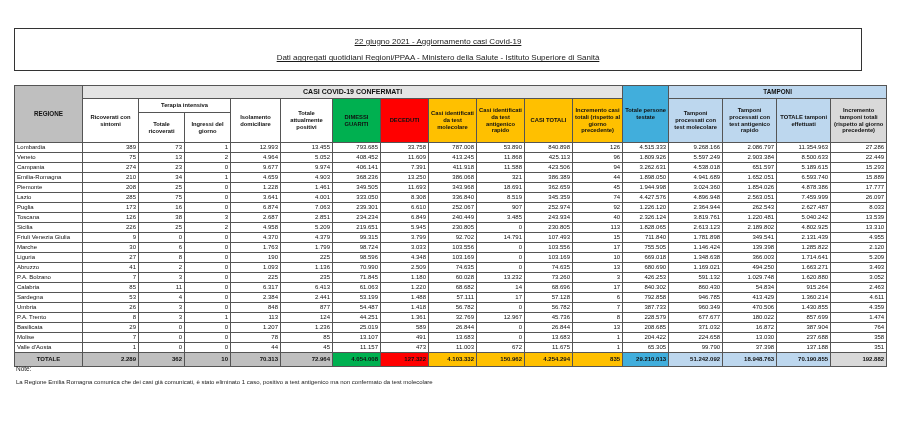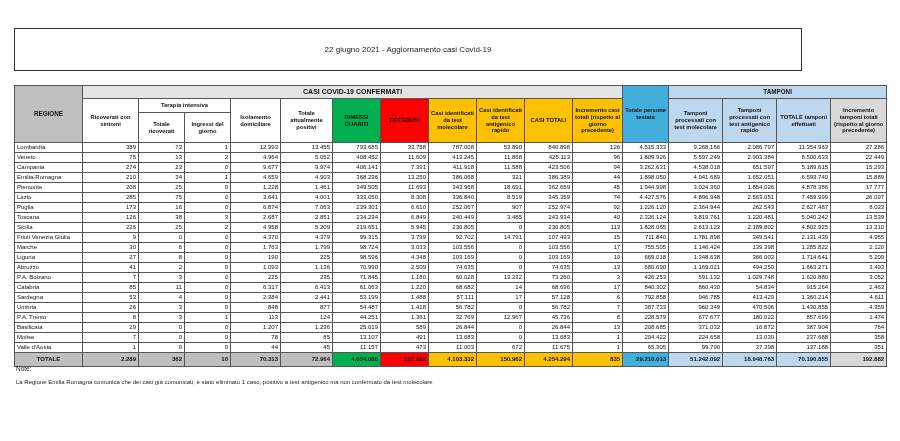--- a/index.html
+++ b/index.html
@@ -1,23 +1,24 @@
 <!DOCTYPE html>
 <html style="--gray: #BFBFBF; --light_gray: #D9D9D9; --band_gray: #E4E4E4; --green: #00B050; --red: #FF0000; --yellow: #FFC000; --blue: #41AEDC; --light_blue: #BDD7EE; --border: #555555;"><head>
 <meta charset="utf-8">
 <style>
   html,body { margin:0; padding:0; background:#ffffff; }
   body { width:900px; height:441px; font-family:"Liberation Sans", sans-serif; color:#1a1a1a; }
   .page { position:relative; width:900px; height:441px; background:#fff; overflow:hidden; }
 
   .title-box {
-    position:absolute; left:14px; top:28px; width:788px; height:43px;
+    position:absolute; left:14px; top:28px; width:848px; height:43px;
     border:1px solid #333; box-sizing:border-box;
     display:flex; flex-direction:column; justify-content:space-evenly; align-items:center;
     background:#fff;
+    text-decoration:underline;
   }
   .title-line { font-size:8px; line-height:9px; color:#222; white-space:nowrap; }
 
   table.covid {
     position:absolute; left:14px; top:85px;
     border-collapse:collapse; table-layout:fixed; width:872px;
     background:#fff;
   }
   .covid th, .covid td {
     border:1px solid var(--border); box-sizing:border-box; overflow:hidden;
@@ -52,20 +53,21 @@
   .note-label { position:absolute; left:16px; top:365px; font-size:6.5px; color:#222; }
   .note-text  { position:absolute; left:16px; top:379px; font-size:6px; color:#222; white-space:nowrap; }
 </style>
 </head>
 <body>
 
 <div class="page">
 
   <div class="title-box">
     <div class="title-line">22 giugno 2021 - Aggiornamento casi Covid-19</div>
+    <div class="title-line">Dati aggregati quotidiani Regioni/PPAA - Ministero della Salute - Istituto Superiore di Sanità</div>
   </div>
 
   <table class="covid">
     <colgroup>
       <col style="width:68px">
         <col style="width:56px">
         <col style="width:46px">
         <col style="width:46px">
       <col style="width:50px">
         <col style="width:52px">

